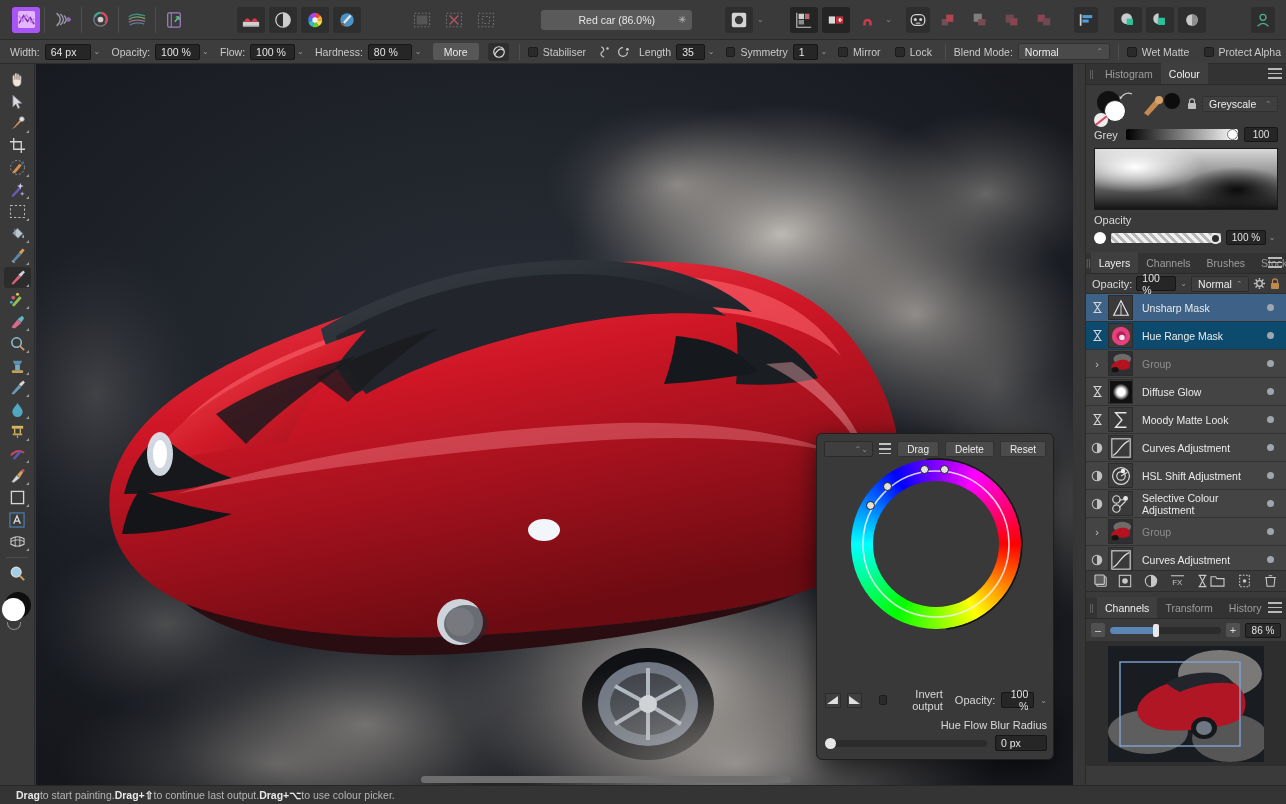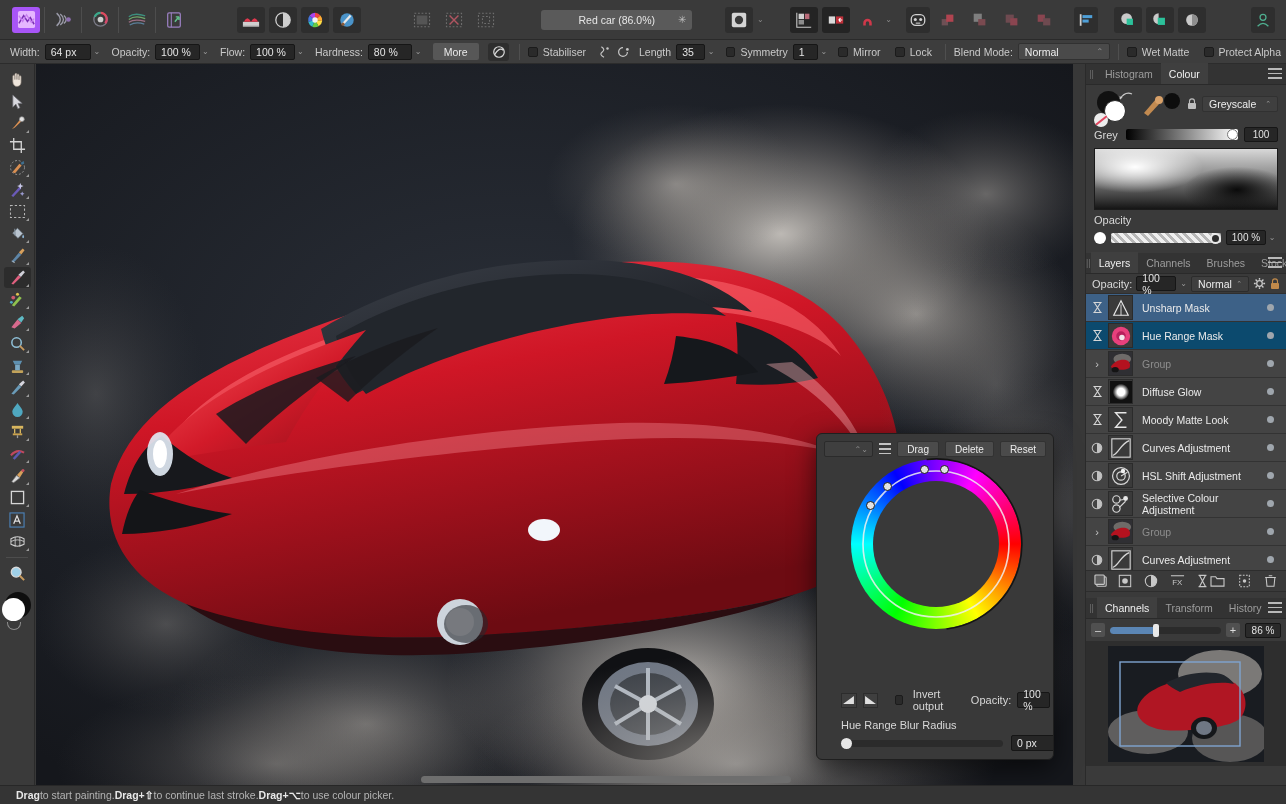--- a/index.html
+++ b/index.html
@@ -151,21 +151,21 @@
     background:conic-gradient(from 90deg,
       #ff0000 0deg,#ff8000 30deg,#ffff00 60deg,#80ff00 90deg,#00ff00 120deg,
       #00ff80 150deg,#00ffff 180deg,#0080ff 210deg,#0000ff 240deg,#8000ff 270deg,
       #ff00ff 300deg,#ff0080 330deg,#ff0000 360deg); }
   .wheel::after{ content:""; position:absolute; left:22px; top:22px; width:126px;
     height:126px; border-radius:50%; background:#393939; }
   .wheellabel{ position:absolute; left:0; right:0; top:76px; text-align:center;
     font-size:10px; color:#d2d2d2; line-height:15px; z-index:4; }
   .hnd{ position:absolute; width:9px; height:9px; border-radius:50%; background:#e2e2e2;
     border:1.5px solid #1a1a1a; z-index:5; }
-  .dlgbot{ position:absolute; left:16px; bottom:0; width:238px; padding:0 8px 8px; }
+  .dlgbot{ position:absolute; left:0; bottom:0; width:238px; padding:0 8px 8px;text-align:right; }
   .brow{ display:flex; align-items:center; gap:6px; margin-bottom:7px; }
   .rampbtn{ width:20px; height:15px; background:#3f3f3f; border:1px solid #2c2c2c;
     display:flex; align-items:center; justify-content:center; }
   .blurslider{ height:7px; background:#2b2b2b; border-radius:4px; flex:1; position:relative; }
   .blurknob{ position:absolute; left:0; top:-2px; width:11px; height:11px;
     border-radius:50%; background:#e6e6e6; }
 </style>
 </head>
 <body>
 
@@ -1145,31 +1145,31 @@
             </svg>
         </div>
         <div style="width:6px"></div>
         <div class="ckbox" style="margin:0 4px 0 0"></div>
         <span>Invert output</span>
         <div style="flex:1"></div>
         <span>Opacity:</span>
         <div class="fld w40" style="height:16px">100 %</div>
         <div style="color:#9a9a9a;font-size:8px">⌄</div>
       </div>
-      <div style="margin-bottom:4px">Hue Range Blur Radius</div>
+      <div style="margin-bottom:4px">Hue Flow Blur Radius</div>
       <div style="display:flex;align-items:center;gap:8px">
         <div class="blurslider">
           <div class="blurknob" style="left: 0%;"></div>
         </div>
         <div class="fld w48" style="height:16px;width:52px">0 px</div>
       </div>
     </div>
   </div>
 
   <div class="status" id="statusbar">
       <b>Drag</b>
       <span> to start painting. </span>
       <b>Drag+⇧</b>
-      <span> to continue last stroke. </span>
+      <span> to continue last output. </span>
       <b>Drag+⌥</b>
       <span> to use colour picker.</span>
     </div>
 </div>
 
 </body></html>

